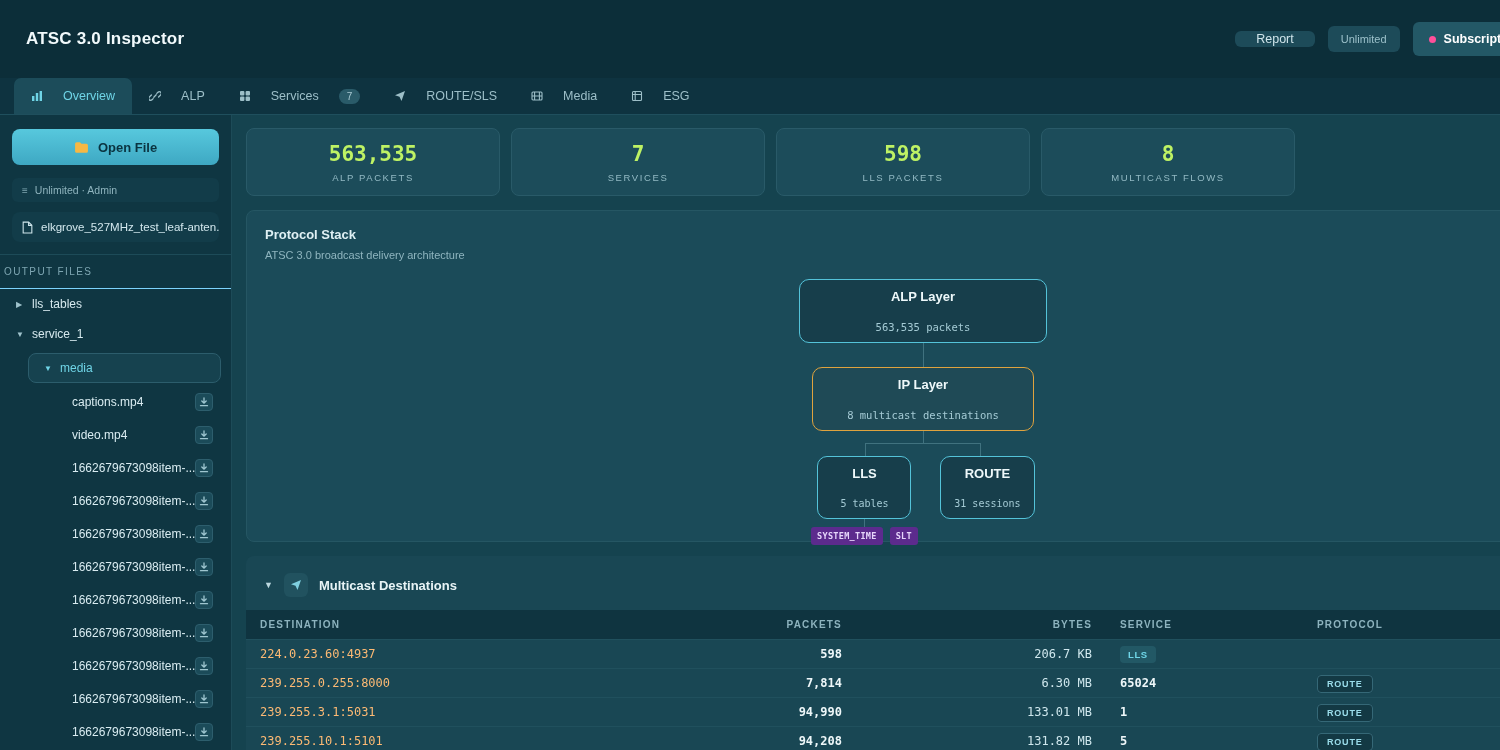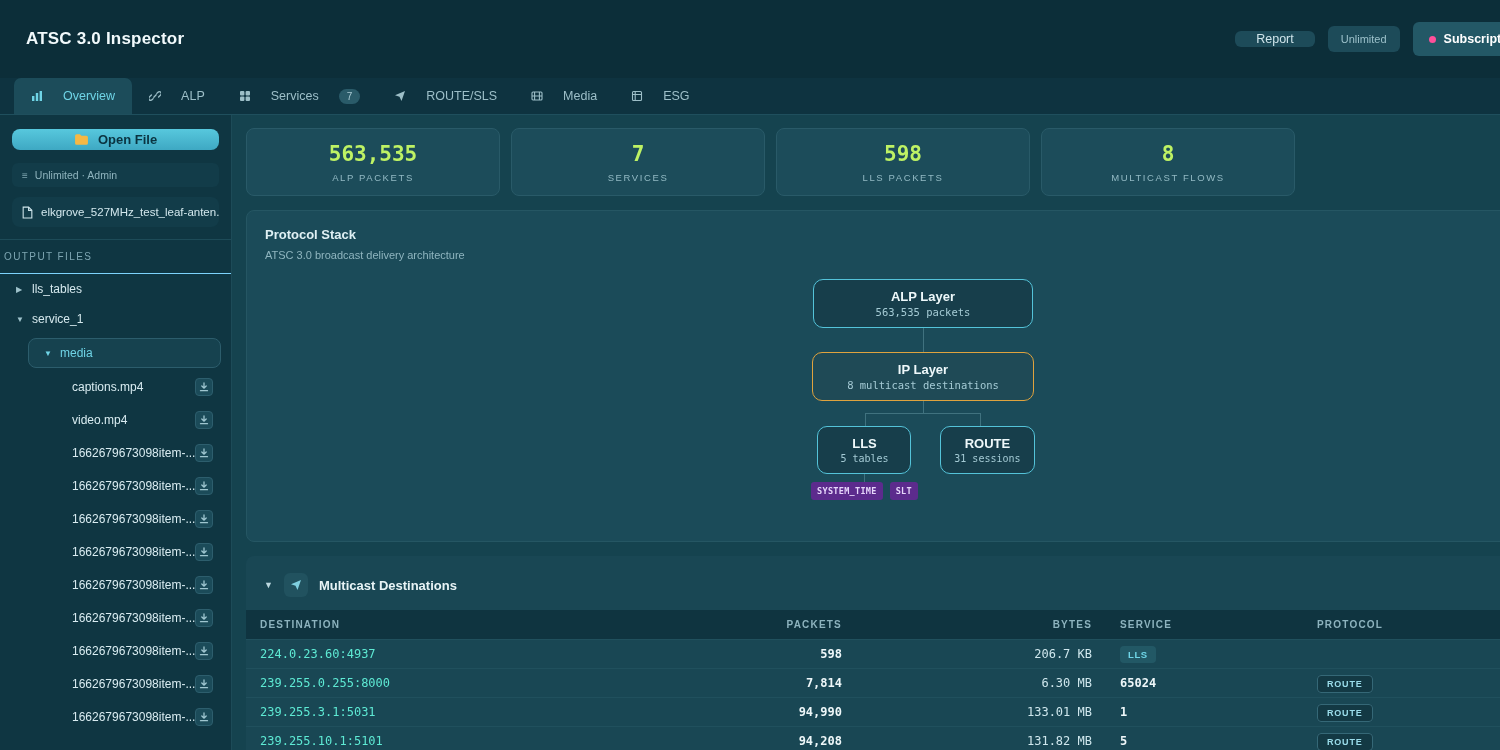--- a/index.html
+++ b/index.html
@@ -45,21 +45,21 @@
   .tab-badge {
     background:#2a5b69; color:#a9cad3; font-size:10px; padding:2px 8px; border-radius:9px;
   }
 
   
   .sidebar {
     position:absolute; top:115px; left:0; bottom:0; width:232px;
     background:#0f3642; border-right:1px solid #1d4b58; overflow:hidden;
   }
   .open-file {
-    margin:14px 12px 13px; height:21px; border-radius:8px;
+    margin:14px 12px 13px; height:36px; border-radius:8px;
     background:linear-gradient(180deg,#57c8dd,#3ea8c3);
     color:#0a3340; font-weight:700; font-size:13px;
     display:flex; align-items:center; justify-content:center; gap:9px; cursor:pointer;
   }
   .plan-row {
     margin:0 12px 10px; background:#123c49; border-radius:6px; padding:6px 10px;
     font-size:10.5px; color:#8fb4be; display:flex; gap:7px; align-items:center;
   }
   .plan-glyph { font-size:10px; color:#7da5b0; }
   .file-chip {
@@ -108,26 +108,26 @@
   .panel {
     margin-top:14px; width:1460px; background:#1b4b59; border:1px solid #255663;
     border-radius:8px; padding:16px 18px 28px; height:332px;
   }
   .panel-title { font-size:13px; font-weight:700; color:#dff0f4; }
   .panel-sub { font-size:11px; color:#8fb5bf; margin-top:7px; }
 
   
   .diagram { margin-top:18px; margin-left:328px; width:660px; display:flex; flex-direction:column; align-items:center; }
   .node { border-radius:10px; padding:9px 12px; text-align:center; background:#173e4b; }
-  .node-alp { width:220px; border:1.5px solid #54c3d9; }
+  .node-alp { width:248px; border:1.5px solid #54c3d9; }
   .node-ip  { width:222px; border:1.5px solid #dfa33e; background:#1f4a56; }
   .node-sm  { border:1.5px solid #54c3d9; }
   .node-lls { width:94px; } .node-route { width:95px; }
   .node-title { font-size:13px; font-weight:700; color:#eef8fa; }
-  .node-sub { font-size:10.5px; margin-top:2px; color:#a5cbd5; font-family:"DejaVu Sans Mono",monospace; }
+  .node-sub { font-size:10.5px; margin-top:17px; color:#a5cbd5; font-family:"DejaVu Sans Mono",monospace; }
   .node-sm .node-sub { font-size:10px; }
   .stem { width:0; border-left:1.5px solid #40727f; }
   .s24 { height:24px; } .s12 { height:12px; } .s8 { height:8px; }
   .split { width:116px; height:13px; border:1.5px solid #40727f; border-bottom:none; }
   .children { display:flex; gap:22px; align-items:flex-start; }
   .child-col { display:flex; flex-direction:column; align-items:center; }
   .lls-badges { display:flex; gap:7px; }
   .purple-badge {
     background:#5c2b8d; color:#e6d6fb; font-size:8.5px; font-weight:700;
     font-family:"DejaVu Sans Mono",monospace; padding:4px 6px; border-radius:3px; letter-spacing:.3px;
@@ -144,21 +144,21 @@
   .mc-title { font-size:13px; font-weight:700; color:#e8f4f6; }
   table { width:100%; border-collapse:collapse; table-layout:fixed; }
   th {
     background:#0f3440; color:#8db3be; font-size:10px; letter-spacing:1.2px;
     font-weight:700; text-align:left; padding:9px 14px;
   }
   th.th-pkts, th.th-bytes { text-align:right; }
   col.c-dest { width:450px; } col.c-pkts { width:160px; } col.c-bytes { width:250px; }
   col.c-svc { width:197px; }
   td { padding:7px 14px; border-top:1px solid #20505d; font-size:12px; vertical-align:middle; }
-  .td-dest { font-family:"DejaVu Sans Mono",monospace; color:#5eead4; }
+  .td-dest { font-family:"DejaVu Sans Mono",monospace; color:#fdba74; }
   .td-pkts { font-family:"DejaVu Sans Mono",monospace; color:#eef7f9; font-weight:700; text-align:right; }
   .td-bytes { font-family:"DejaVu Sans Mono",monospace; color:#cfe7ed; text-align:right; }
   .svc-badge {
     color:#6fd6e8; background:rgba(111,214,232,.12); padding:3px 8px; border-radius:4px;
     font-size:9.5px; font-weight:700; letter-spacing:.6px;
   }
   .svc-num { font-family:"DejaVu Sans Mono",monospace; font-weight:700; color:#eef7f9; }
   .proto-badge {
     border:1px solid #356877; background:#133944; color:#9adcea;
     font-size:9px; font-weight:700; letter-spacing:.8px; padding:3px 9px; border-radius:4px;

